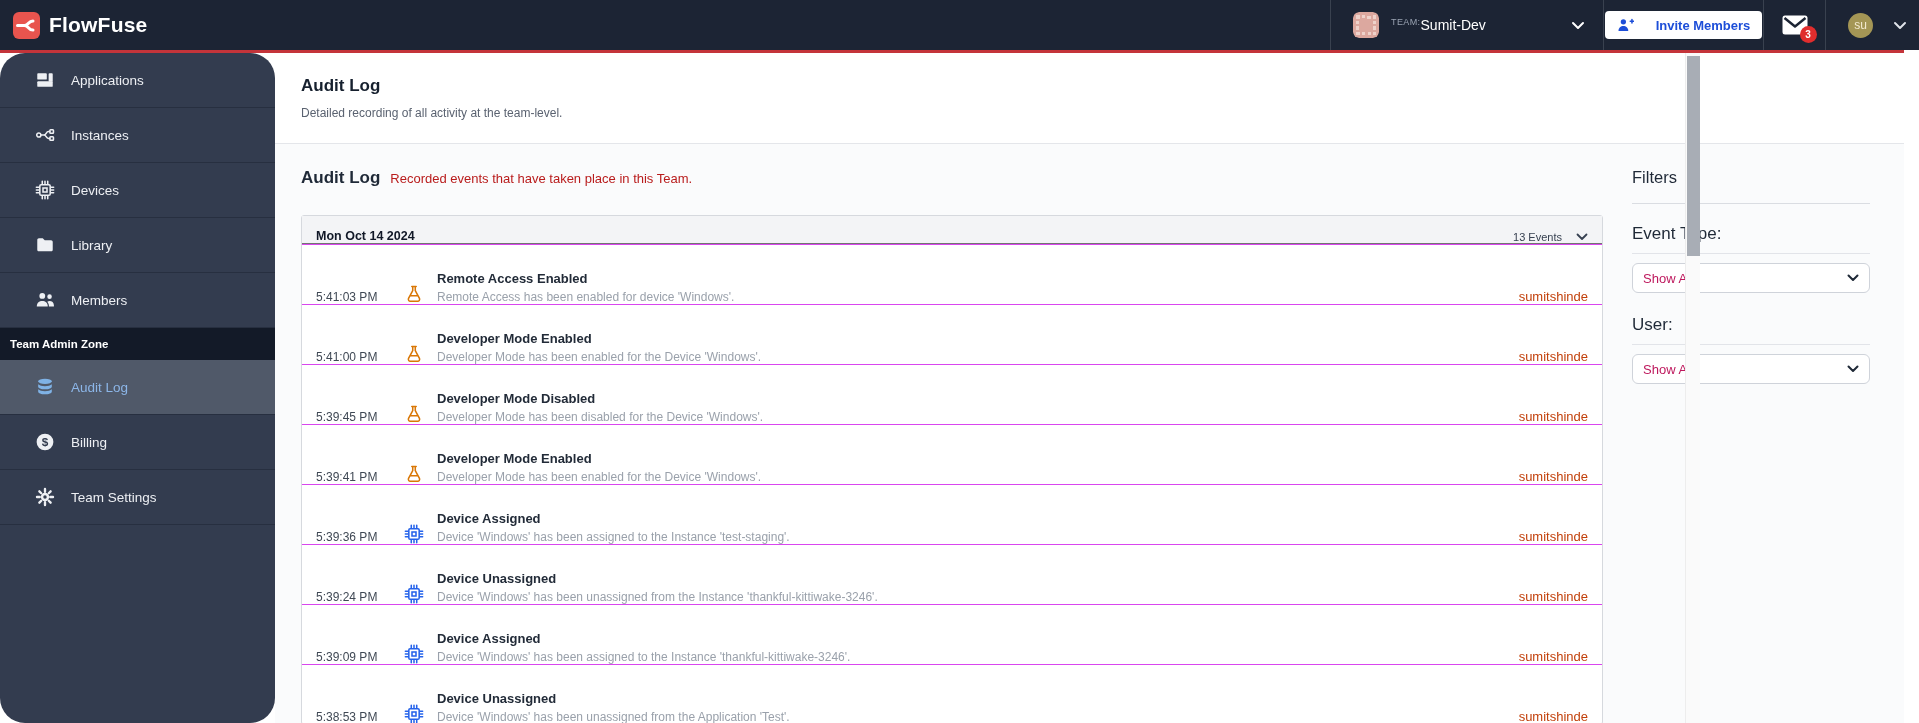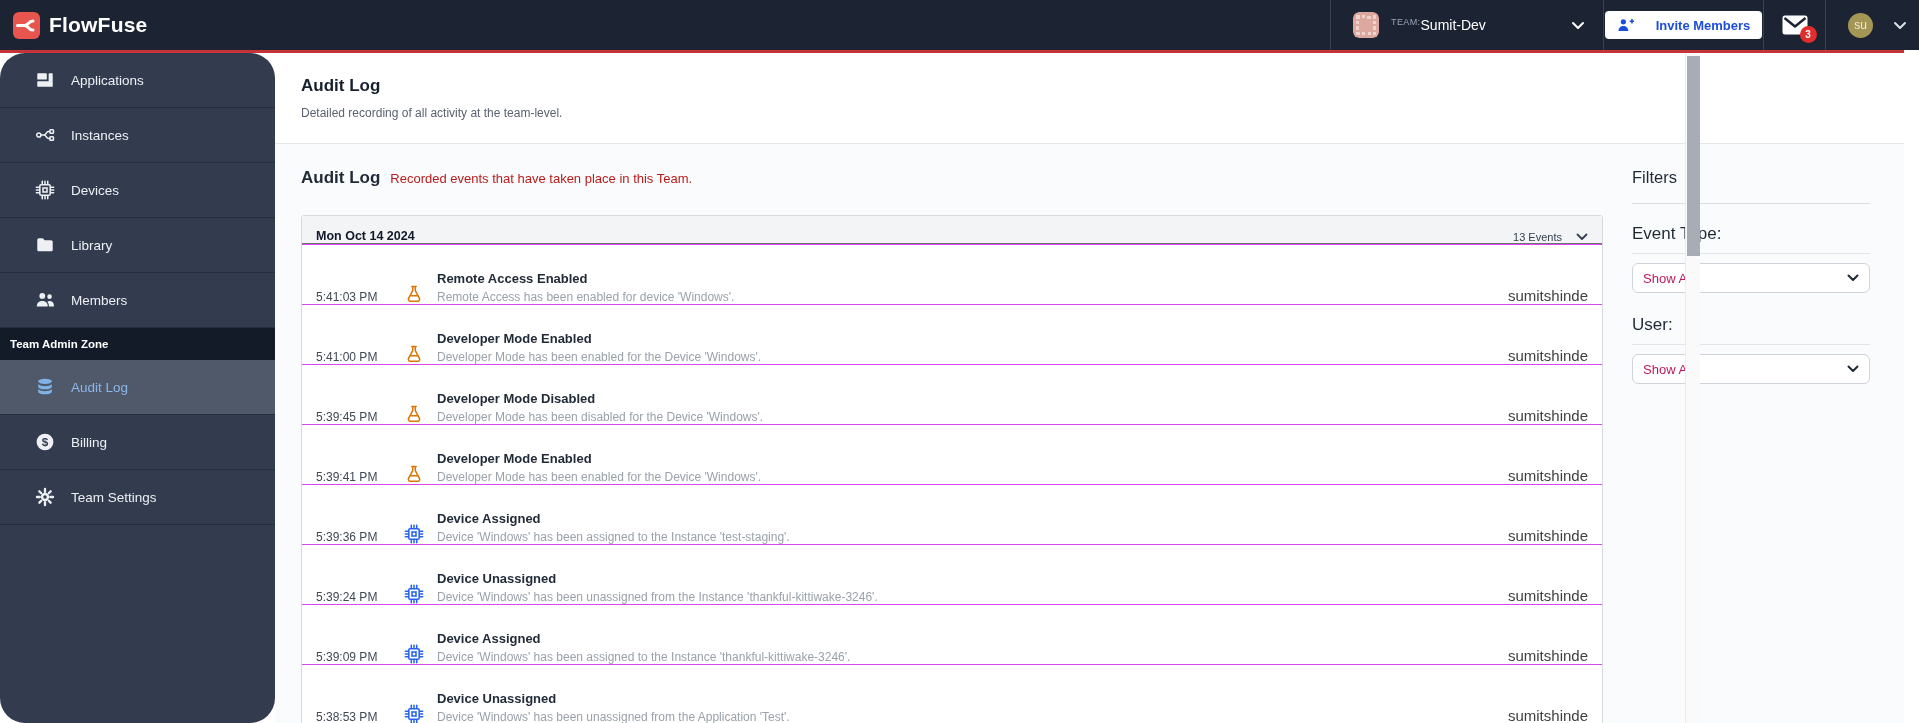--- a/index.html
+++ b/index.html
@@ -53,21 +53,21 @@
   .date-text { font-size:12.5px; font-weight:bold; color:#111827; }
   .date-right { margin-left:auto; display:flex; align-items:center; gap:14px; }
   .events-count { font-size:11px; color:#374151; }
   .event-row { height:60px; display:flex; align-items:flex-end; padding:0 14px; border-top:1px solid #d946ef; }
   .event-row:first-of-type { border-top:none; }
   .ev-time { width:82px; flex-shrink:0; font-size:12px; color:#3f4854; }
   .ev-icon { width:20px; height:20px; margin:0 13px 0 6px; flex-shrink:0; }
   .ev-texts { flex:1; min-width:0; }
   .ev-title { font-size:13px; font-weight:bold; color:#222b38; margin-bottom:4px; }
   .ev-desc { font-size:12px; color:#9aa1ab; }
-  .ev-user { font-size:15px; color:#404040; }
+  .ev-user { font-size:13px; color:#c2410c; }
 
   
   .filters-col { width:238px; margin-left:29px; }
   .filters-title { font-size:16.5px; color:#1f2937; }
   .f-divider { border:none; border-top:1px solid #dadde2; margin:16px 0 20px 0; }
   .f-label { font-size:17px; color:#1f2937; padding-bottom:9px; border-bottom:1px solid #e2e4e9; }
   .f-select { margin-top:9px; margin-bottom:22px; height:30px; border:1px solid #cfd3da; border-radius:6px; background:#fff; display:flex; align-items:center; padding:0 10px; cursor:pointer; }
   .f-select span { font-size:13px; color:#be185d; }
   .f-select .chev { margin-left:auto; }
 

